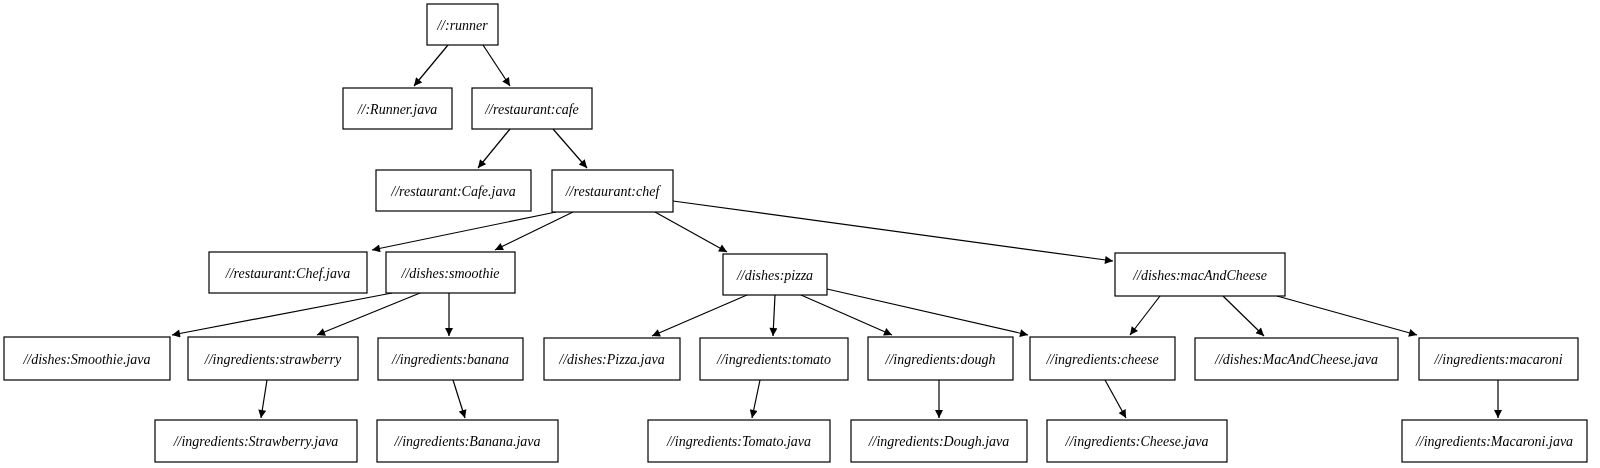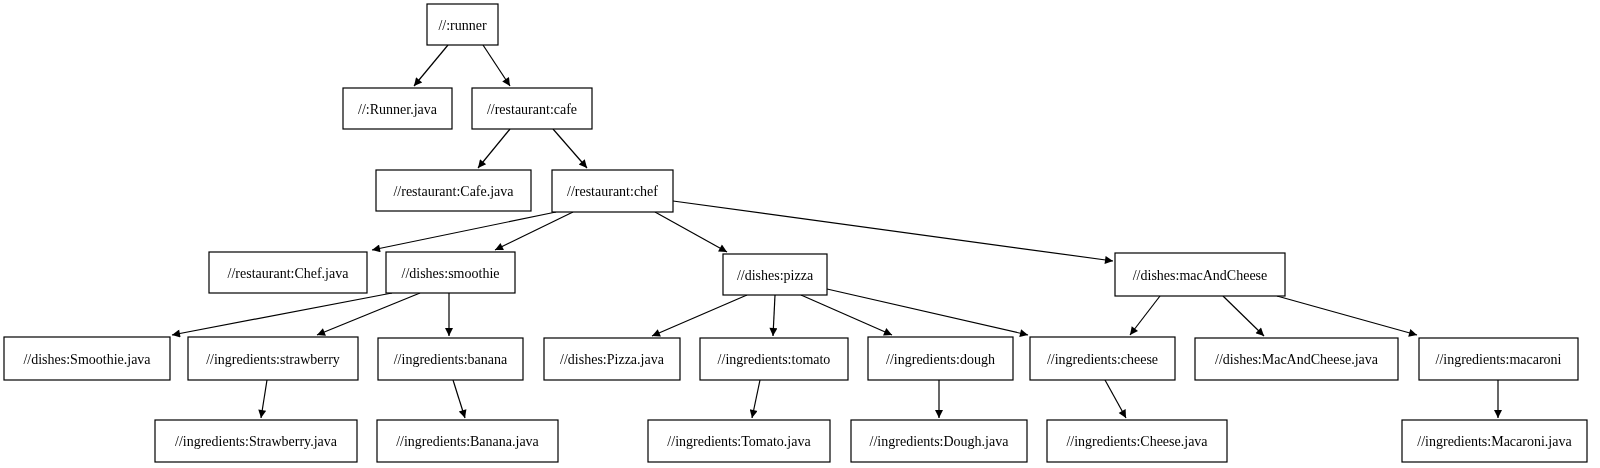--- a/index.html
+++ b/index.html
@@ -6,20 +6,21 @@
     margin: 0;
     padding: 0;
     background: #ffffff;
   }
   .canvas {
     position: relative;
     width: 1600px;
     height: 468px;
     background: #ffffff;
     overflow: hidden;
+    font-style: italic;
   }
   svg {
     display: block;
   }
   .edge-line {
     stroke: #000000;
     stroke-width: 1.2;
     fill: none;
   }
   .node-rect {

